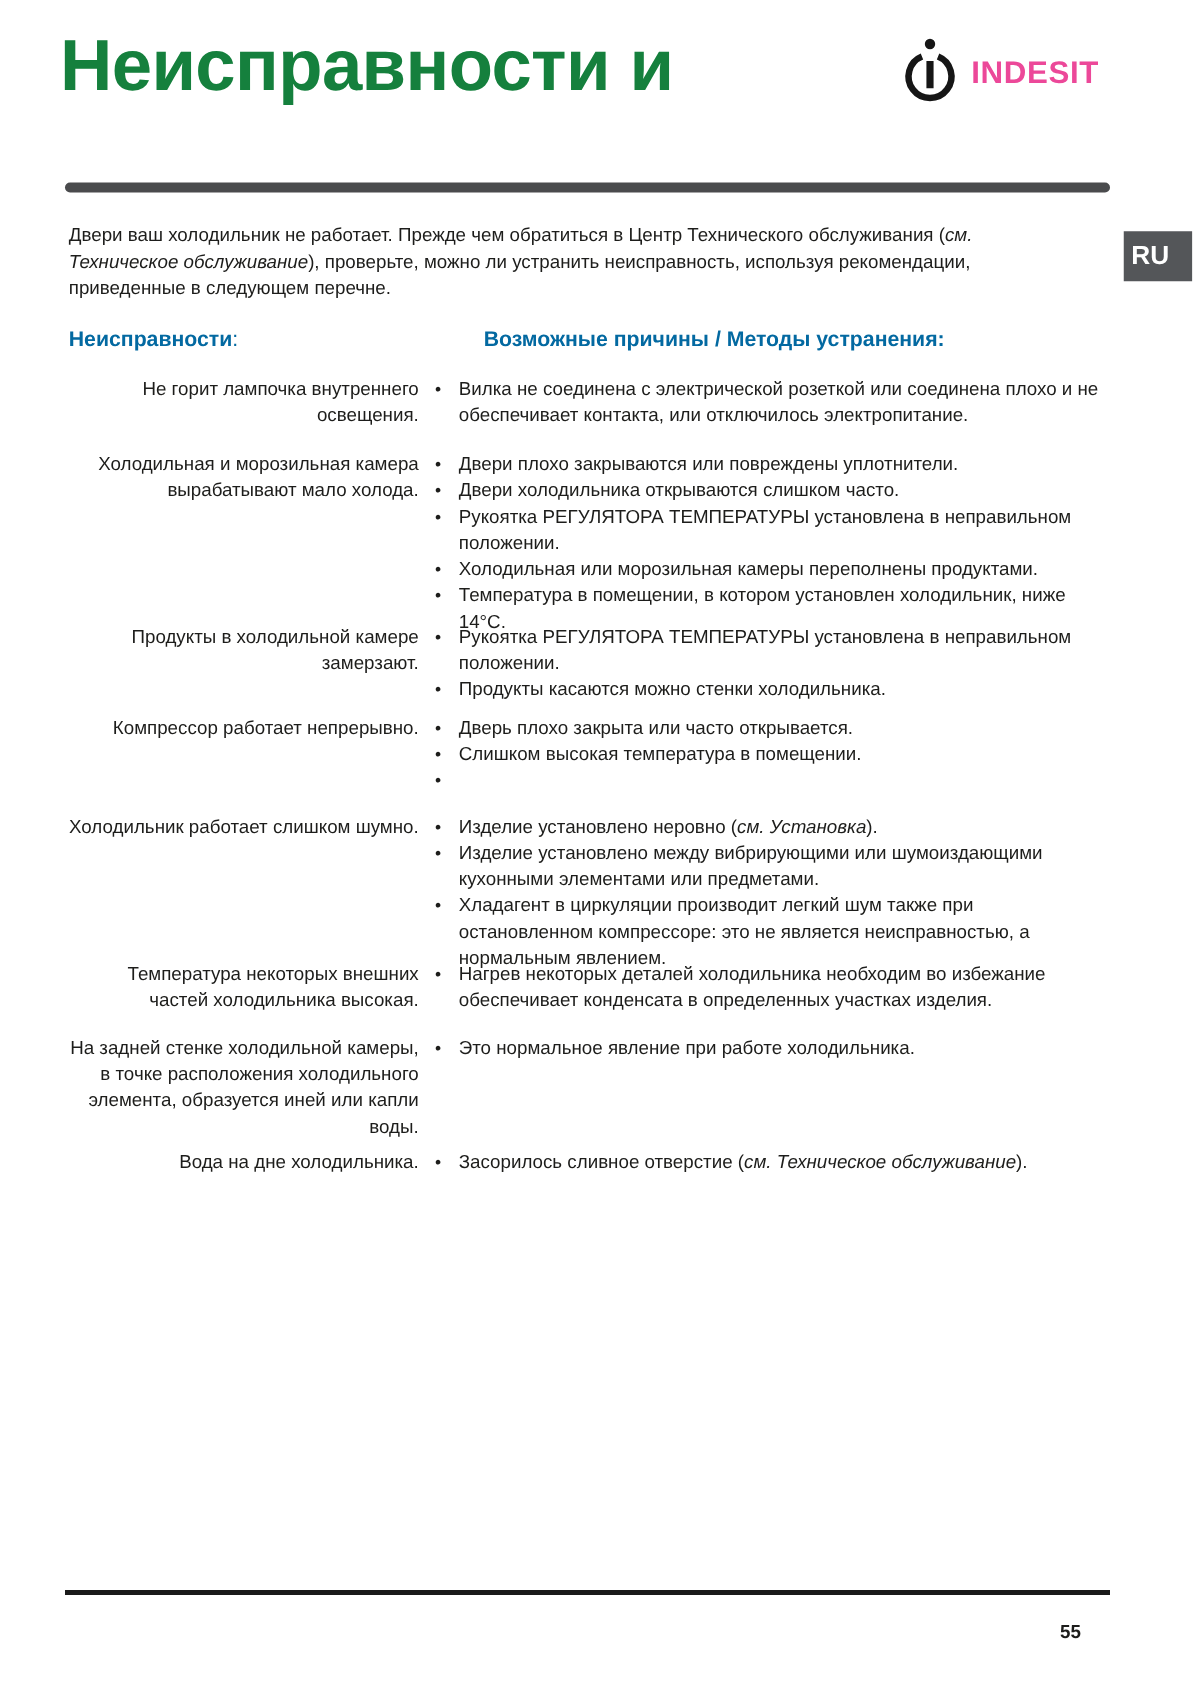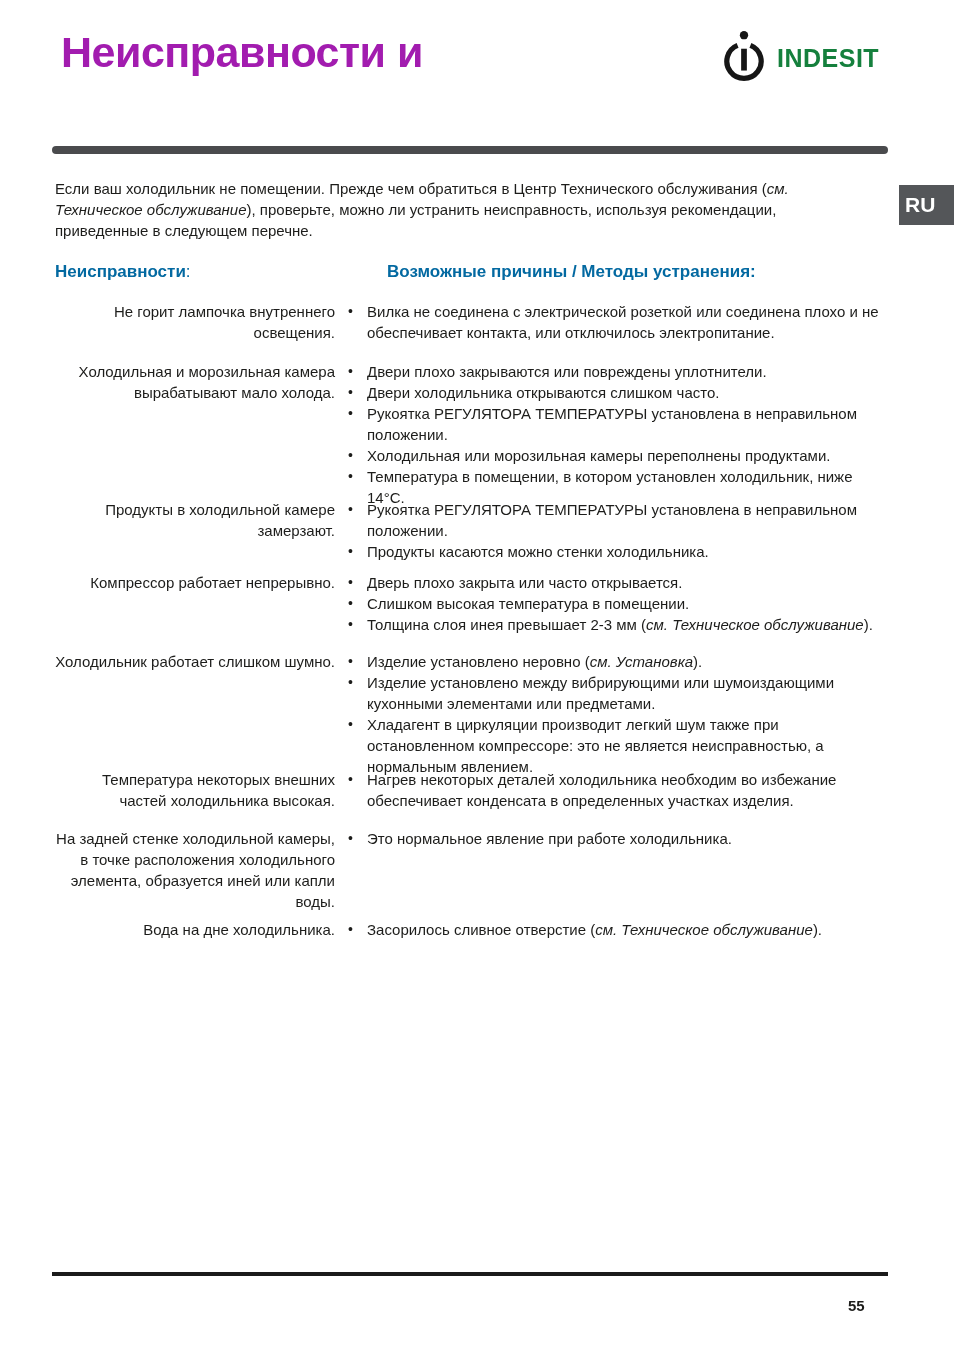--- a/index.html
+++ b/index.html
@@ -10,43 +10,43 @@
     height: 1350px;
     background: #ffffff;
     font-family: "Liberation Sans", sans-serif;
     color: #1d1d1b;
     overflow: hidden;
   }
 
   
   .title {
     position: absolute;
-    left: 61px;
+    left: 48px;
     top: 30px;
     margin: 0;
-    font-size: 43px;
+    font-size: 58px;
     line-height: 45px;
     font-weight: bold;
     letter-spacing: -0.5px;
-    color: #a21caf;
+    color: #15803d;
   }
   .logo {
     position: absolute;
     left: 720px;
     top: 30px;
     display: flex;
     align-items: center;
     gap: 9px;
   }
   .logo svg { display: block; }
   .brand {
     font-size: 25px;
     font-weight: bold;
     letter-spacing: 0.5px;
-    color: #15803d;
+    color: #ec4899;
     margin-top: 5px;
   }
   .rule-top {
     position: absolute;
     left: 52px;
     top: 146px;
     width: 836px;
     height: 8px;
     border-radius: 4px;
     background: #4a4b4d;
@@ -148,21 +148,21 @@
     <svg width="48" height="52" viewBox="0 0 46 50" aria-hidden="true">
       <circle cx="23" cy="5" r="4" fill="#161616"></circle>
       <path d="M 29.18 14.7 A 16.5 16.5 0 1 1 16.82 14.7" fill="none" stroke="#161616" stroke-width="5" stroke-linecap="butt"></path>
       <line x1="23" y1="18" x2="23" y2="39" stroke="#161616" stroke-width="5.5" stroke-linecap="butt"></line>
     </svg>
     <span class="brand">INDESIT</span>
   </div>
 
   <div class="rule-top"></div>
 
-  <p class="intro"><span>Если ваш холодильник не помещении. Прежде чем обратиться в Центр Технического обслуживания (</span><em>см. Техническое обслуживание</em><span>), проверьте, можно ли устранить неисправность, используя рекомендации, приведенные в следующем перечне.</span></p>
+  <p class="intro"><span>Двери ваш холодильник не работает. Прежде чем обратиться в Центр Технического обслуживания (</span><em>см. Техническое обслуживание</em><span>), проверьте, можно ли устранить неисправность, используя рекомендации, приведенные в следующем перечне.</span></p>
 
   <div class="ru-badge">RU</div>
 
   <section>
 
     <h2 class="col-h faults-h"><span>Неисправности</span><span class="colon">:</span></h2>
     <h2 class="col-h causes-h">Возможные причины / Методы устранения:</h2>
 
     <div class="row" style="top:301px">
       <div class="fault">Не горит лампочка внутреннего освещения.</div>
@@ -188,21 +188,21 @@
         <li class="cause"><span class="blt">•</span><span>Рукоятка РЕГУЛЯТОРА ТЕМПЕРАТУРЫ установлена в неправильном положении.</span></li>
         <li class="cause"><span class="blt">•</span><span>Продукты касаются можно стенки холодильника.</span></li>
       </ul>
     </div>
 
     <div class="row" style="top:572px">
       <div class="fault">Компрессор работает непрерывно.</div>
       <ul class="causes">
         <li class="cause"><span class="blt">•</span><span>Дверь плохо закрыта или часто открывается.</span></li>
         <li class="cause"><span class="blt">•</span><span>Слишком высокая температура в помещении.</span></li>
-        <li class="cause"><span class="blt">•</span><span><span>Толщина слоя инея превышает 2-3 мм (</span><em>см. Техническое обслуживание</em><span>).</span></span></li>
+        <li class="cause"><span class="blt">•</span></li>
       </ul>
     </div>
 
     <div class="row" style="top:651px">
       <div class="fault">Холодильник работает слишком шумно.</div>
       <ul class="causes">
         <li class="cause"><span class="blt">•</span><span><span>Изделие установлено неровно (</span><em>см. Установка</em><span>).</span></span></li>
         <li class="cause"><span class="blt">•</span><span>Изделие установлено между вибрирующими или шумоиздающими кухонными элементами или предметами.</span></li>
         <li class="cause"><span class="blt">•</span><span>Хладагент в циркуляции производит легкий шум также при остановленном компрессоре: это не является неисправностью, а нормальным явлением.</span></li>
       </ul>

